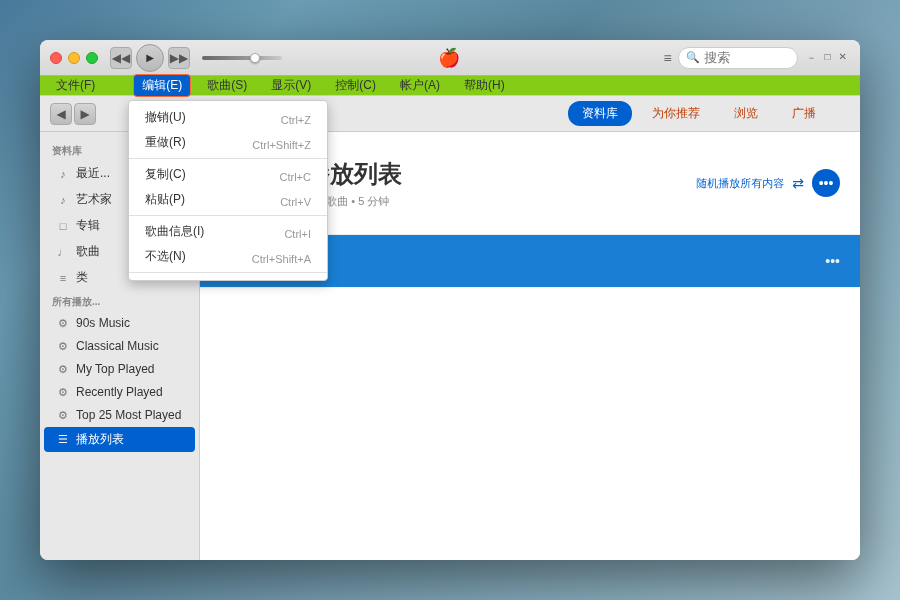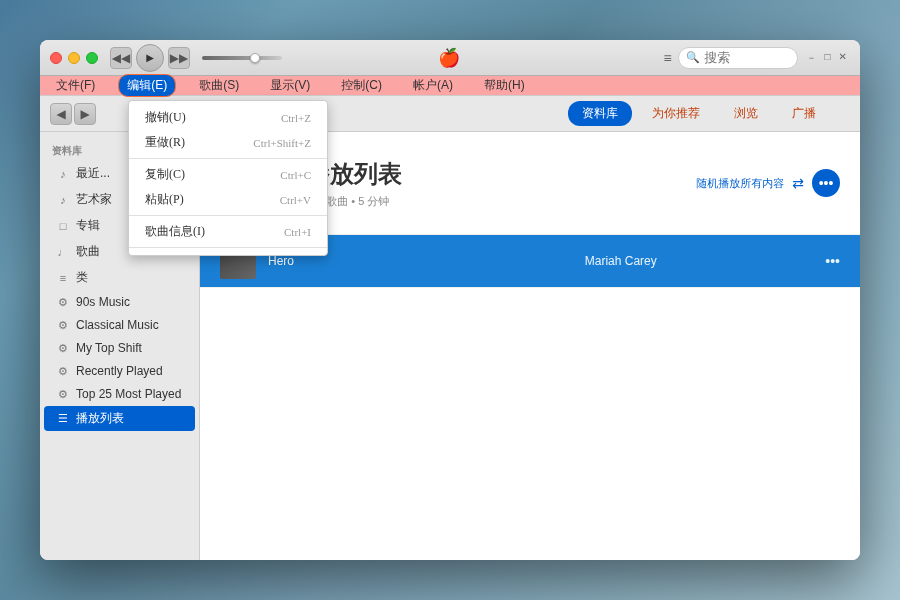--- a/index.html
+++ b/index.html
@@ -167,68 +167,68 @@
     .wr-btn {
       font-size: 10px;
       color: #666;
       cursor: pointer;
       padding: 2px 3px;
     }
 
     
     .menu-bar {
       height: 20px;
-      background: #fca5a5;
+      background: #84cc16;
       border-bottom: 1px solid #ccc;
       display: flex;
       align-items: center;
       padding: 0 8px;
-      gap: 15px;
+      gap: 8px;
       position: relative;
     }
 
     .menu-item {
       padding: 2px 8px;
       font-size: 12px;
       color: #333;
       cursor: pointer;
       border-radius: 3px;
       white-space: nowrap;
     }
     .menu-item.active {
       background: #0060d0;
       color: white;
       border: 1.5px solid #ff6b35;
-      border-radius: 10px;
+      border-radius: 4px;
+      margin-left: 22px;
     }
 
     
     .dropdown-menu {
       position: absolute;
       top: 24px;
       left: 88px;
       background: white;
       border: 1px solid #ccc;
       border-radius: 4px;
       box-shadow: 0 4px 12px rgba(0,0,0,0.25);
       z-index: 100;
       min-width: 200px;
       padding: 4px 0;
     }
 
     .dropdown-item {
       display: flex;
-      align-items: center;
+      align-items: flex-end;
       justify-content: space-between;
       padding: 4px 16px;
       font-size: 12px;
       color: #333;
       cursor: pointer;
       white-space: nowrap;
-      font-family: Liberation Serif, serif;
     }
     .dropdown-item .shortcut {
       color: #999;
       font-size: 11px;
       margin-left: 20px;
     }
     .dropdown-separator {
       height: 1px;
       background: #e0e0e0;
       margin: 3px 0;
@@ -528,20 +528,24 @@
         </div>
         <div class="dropdown-item">
           <span>粘贴(P)</span>
           <span class="shortcut">Ctrl+V</span>
         </div>
         <div class="dropdown-separator"></div>
         <div class="dropdown-item">
           <span>歌曲信息(I)</span>
           <span class="shortcut">Ctrl+I</span>
         </div>
+        <div class="dropdown-item">
+          <span>不选(N)</span>
+          <span class="shortcut">Ctrl+Shift+A</span>
+        </div>
         <div class="dropdown-separator"></div>
       </div>
     </div>
 
     <div class="nav-bar">
       <div class="nav-arrows">
         <div class="nav-arrow">◀</div>
         <div class="nav-arrow">▶</div>
       </div>
       <div class="nav-tabs">
@@ -571,32 +575,33 @@
         </div>
         <div class="sidebar-item">
           <span class="sidebar-icon">♩</span>
           <span>歌曲</span>
         </div>
         <div class="sidebar-item">
           <span class="sidebar-icon">≡</span>
           <span>类</span>
         </div>
 
+        <div class="sidebar-section-header">所有播放...</div>
 
         <div class="sidebar-item">
           <span class="sidebar-icon">⚙</span>
           <span>90s Music</span>
         </div>
         <div class="sidebar-item">
           <span class="sidebar-icon">⚙</span>
           <span>Classical Music</span>
         </div>
         <div class="sidebar-item">
           <span class="sidebar-icon">⚙</span>
-          <span>My Top Shift</span>
+          <span>My Top Played</span>
         </div>
         <div class="sidebar-item">
           <span class="sidebar-icon">⚙</span>
           <span>Recently Played</span>
         </div>
         <div class="sidebar-item">
           <span class="sidebar-icon">⚙</span>
           <span>Top 25 Most Played</span>
         </div>
         <div class="sidebar-item active">
@@ -623,20 +628,19 @@
             <div class="more-btn">•••</div>
           </div>
         </div>
 
         <div class="song-list">
           <div class="song-row highlighted">
             <div class="song-thumb">
               <div class="song-thumb-inner"></div>
             </div>
             <div class="song-name">Hero</div>
-            <div class="song-artist">Mariah Carey</div>
             <div class="song-more">•••</div>
           </div>
         </div>
       </div>
     </div>
   </div>
 </div>
 
 </body></html>

